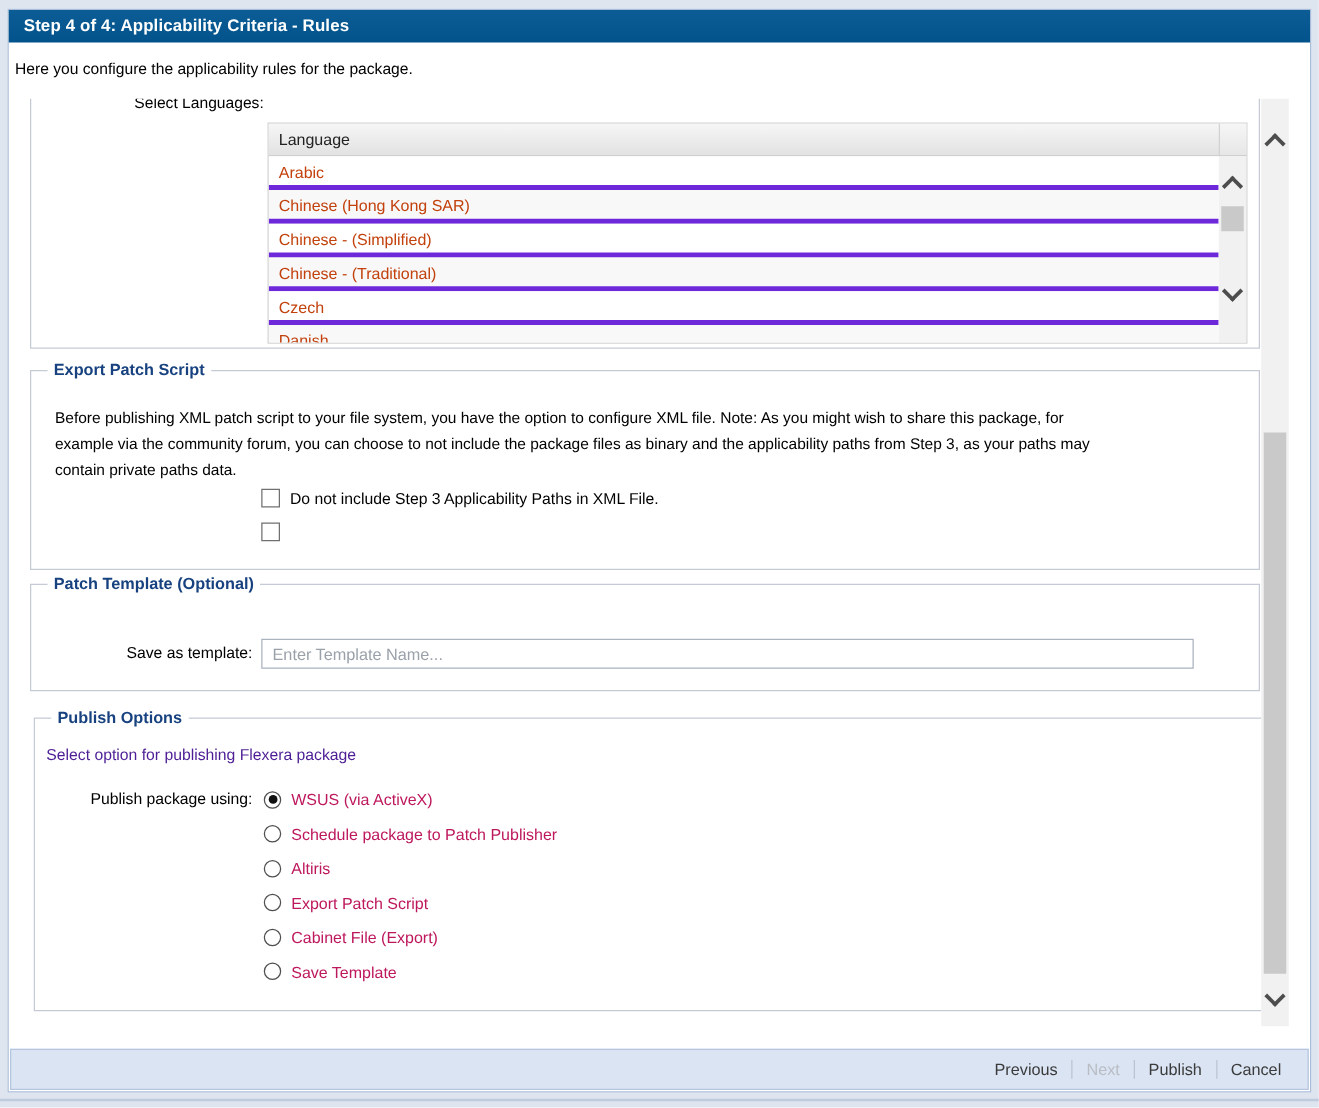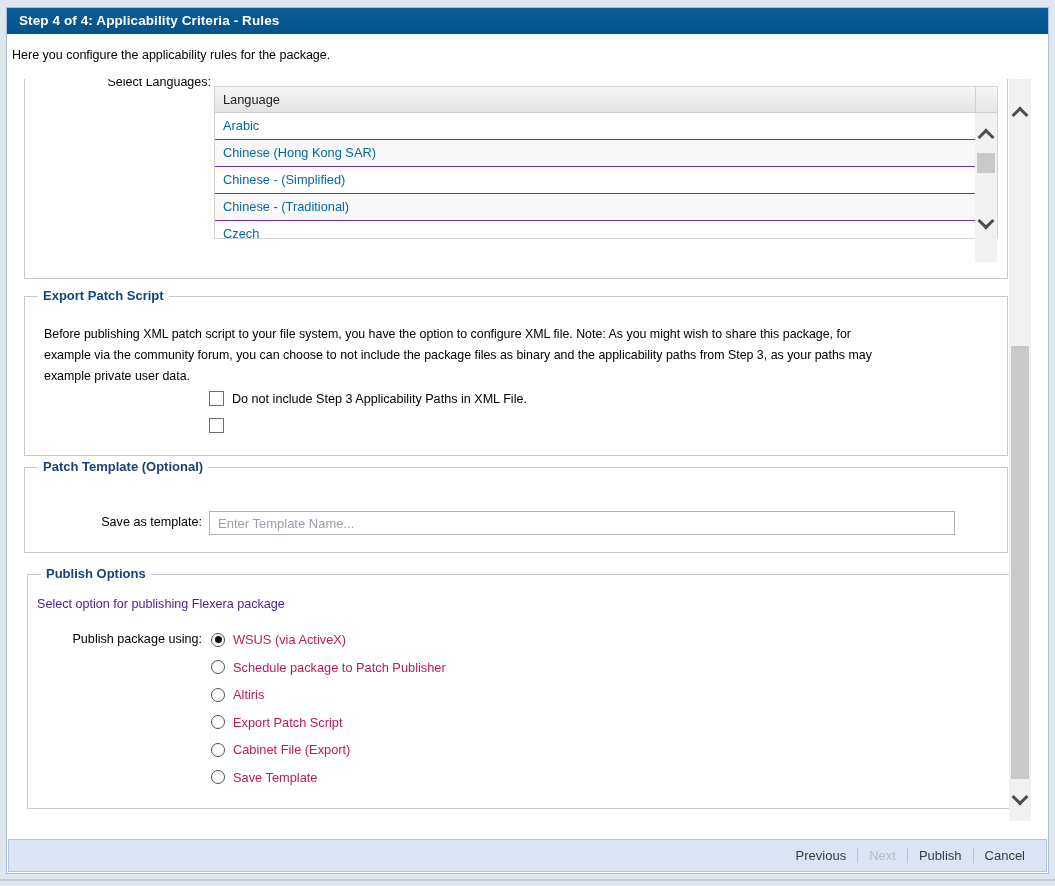--- a/index.html
+++ b/index.html
@@ -33,28 +33,28 @@
   .gb-template{left:15px;top:388px;width:984px;height:86px;}
   .gb-publish{left:18px;top:495px;width:984px;height:235px;}
   .gb-title{
     position:absolute;top:-9px;left:13px;background:#fff;padding:0 5px;
     font-size:13px;font-weight:bold;color:var(--group-title,#17427f);line-height:16px;white-space:nowrap;
   }
 
   .select-langs{position:absolute;left:0;top:-4px;width:202px;text-align:right;font-size:12.5px;color:#000;height:16px;}
 
   .listview{
-    position:absolute;left:205px;top:7px;width:784px;height:153px;
+    position:absolute;left:205px;top:19px;width:784px;height:177px;
     border:1px solid #d3d3d3;box-sizing:border-box;background:#fff;
   }
   .lv-header{display:flex;height:26px;background:linear-gradient(#f6f6f6,#e2e2e2);border-bottom:1px solid #cfcfcf;box-sizing:border-box;}
   .lv-header-cell{flex:1;font-size:12.8px;color:#222;line-height:25px;padding-left:8px;border-right:1px solid #d2d2d2;box-sizing:border-box;}
   .lv-header-corner{width:21px;background:linear-gradient(#f6f6f6,#e6e6e6);}
   .lv-rows{position:absolute;left:0;top:26px;right:22px;bottom:0;overflow:hidden;}
-  .lv-row{height:27px;line-height:26px;font-size:12.8px;color:#0369a1;padding-left:8px;border-bottom:1px solid #6d28d9;box-sizing:border-box;background:#fff;}
+  .lv-row{height:27px;line-height:26px;font-size:12.8px;color:#c2410c;padding-left:8px;border-bottom:4px solid #6d28d9;box-sizing:border-box;background:#fff;}
   .lv-rows .lv-row:nth-of-type(even){background:#f8f8f8;}
 
   .scrollbar{position:absolute;background:#f1f1f1;}
   .sb-thumb{position:absolute;left:2px;right:2px;background:#c9c9c9;}
   .chev{position:absolute;left:50%;width:9px;height:9px;border:solid #4d4d4d;border-width:0 0 3px 3px;}
   .chev.up{transform:translateX(-50%) rotate(135deg);}
   .chev.down{transform:translateX(-50%) rotate(-45deg);}
 
   .inner-sb{right:0;top:26px;width:22px;height:149px;}
   .inner-sb .chev.up{top:18px;}
@@ -139,21 +139,21 @@
         <div class="chev down"></div>
       </div>
     </div>
 
     <div class="groupbox gb-export">
       <div class="gb-title">Export Patch Script</div>
       <div class="desc">
 
       <div class="desc-line">Before publishing XML patch script to your file system, you have the option to configure XML file. Note: As you might wish to share this package, for</div>
           <div class="desc-line">example via the community forum, you can choose to not include the package files as binary and the applicability paths from Step 3, as your paths may</div>
-          <div class="desc-line">example private user data.</div>
+          <div class="desc-line">contain private paths data.</div>
         </div>
       <div class="checks">
 
       <div class="check-row">
             <span class="checkbox"></span>
             <span class="check-label">Do not include Step 3 Applicability Paths in XML File.</span>
           </div>
           <div class="check-row">
             <span class="checkbox"></span>
           </div>

